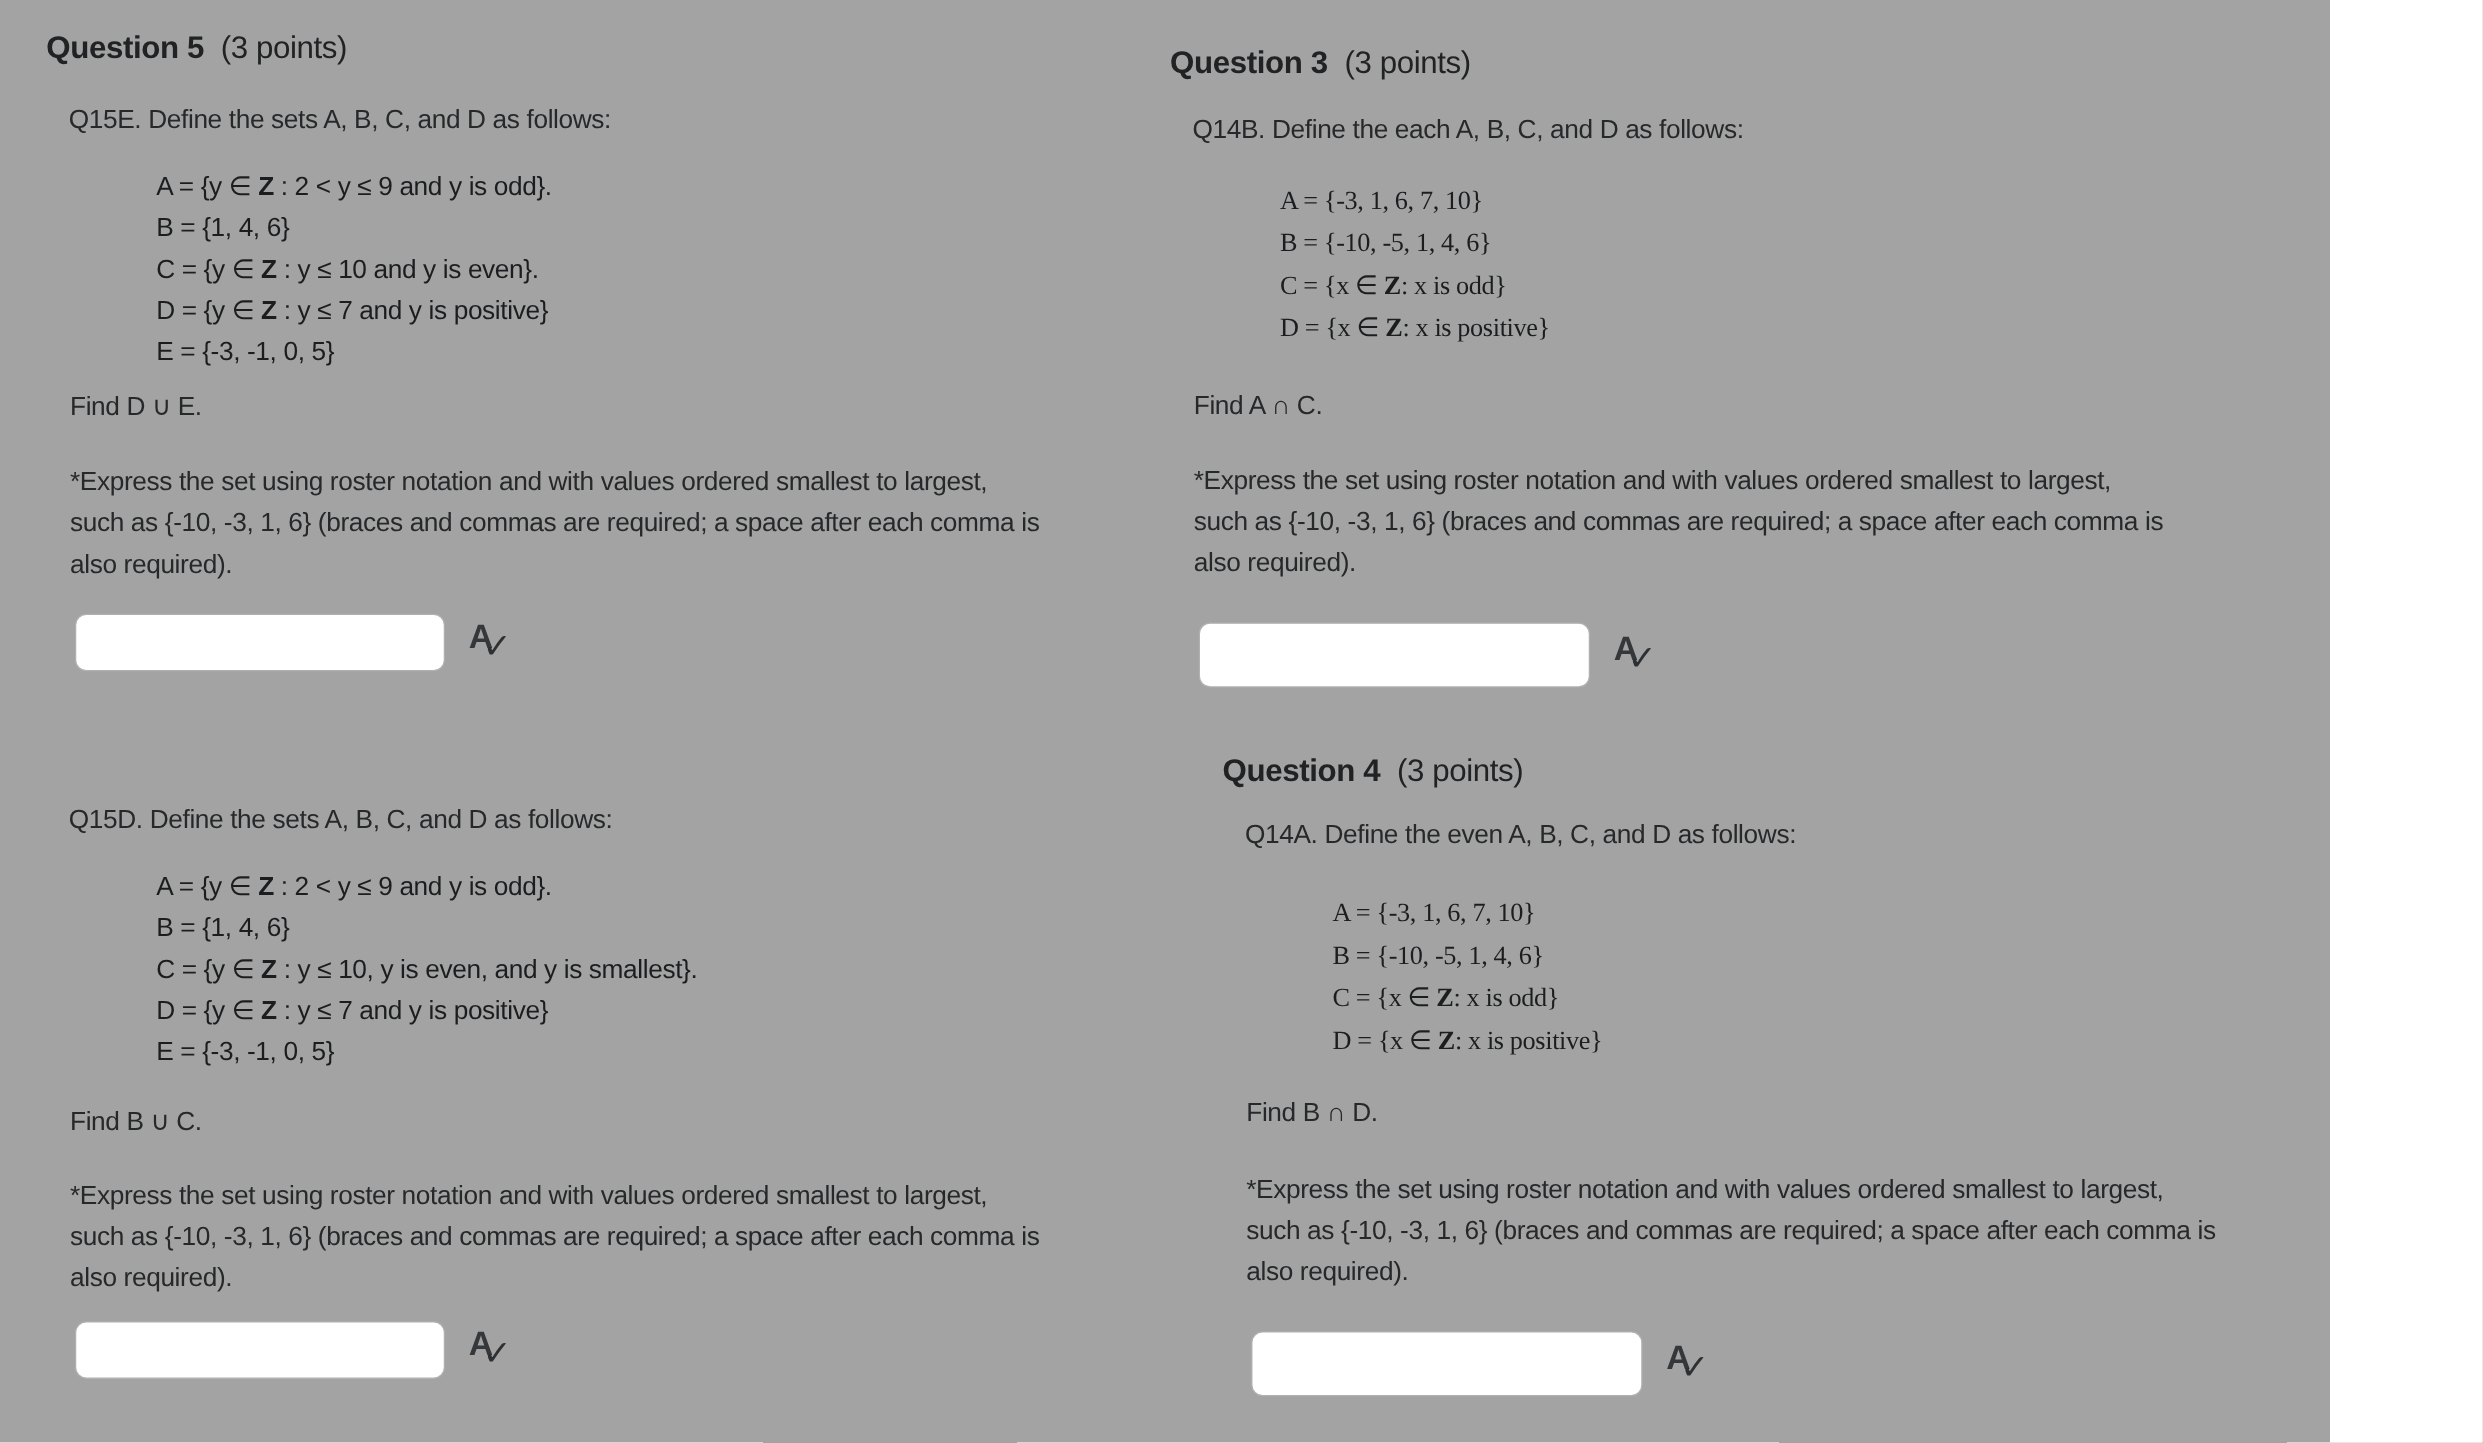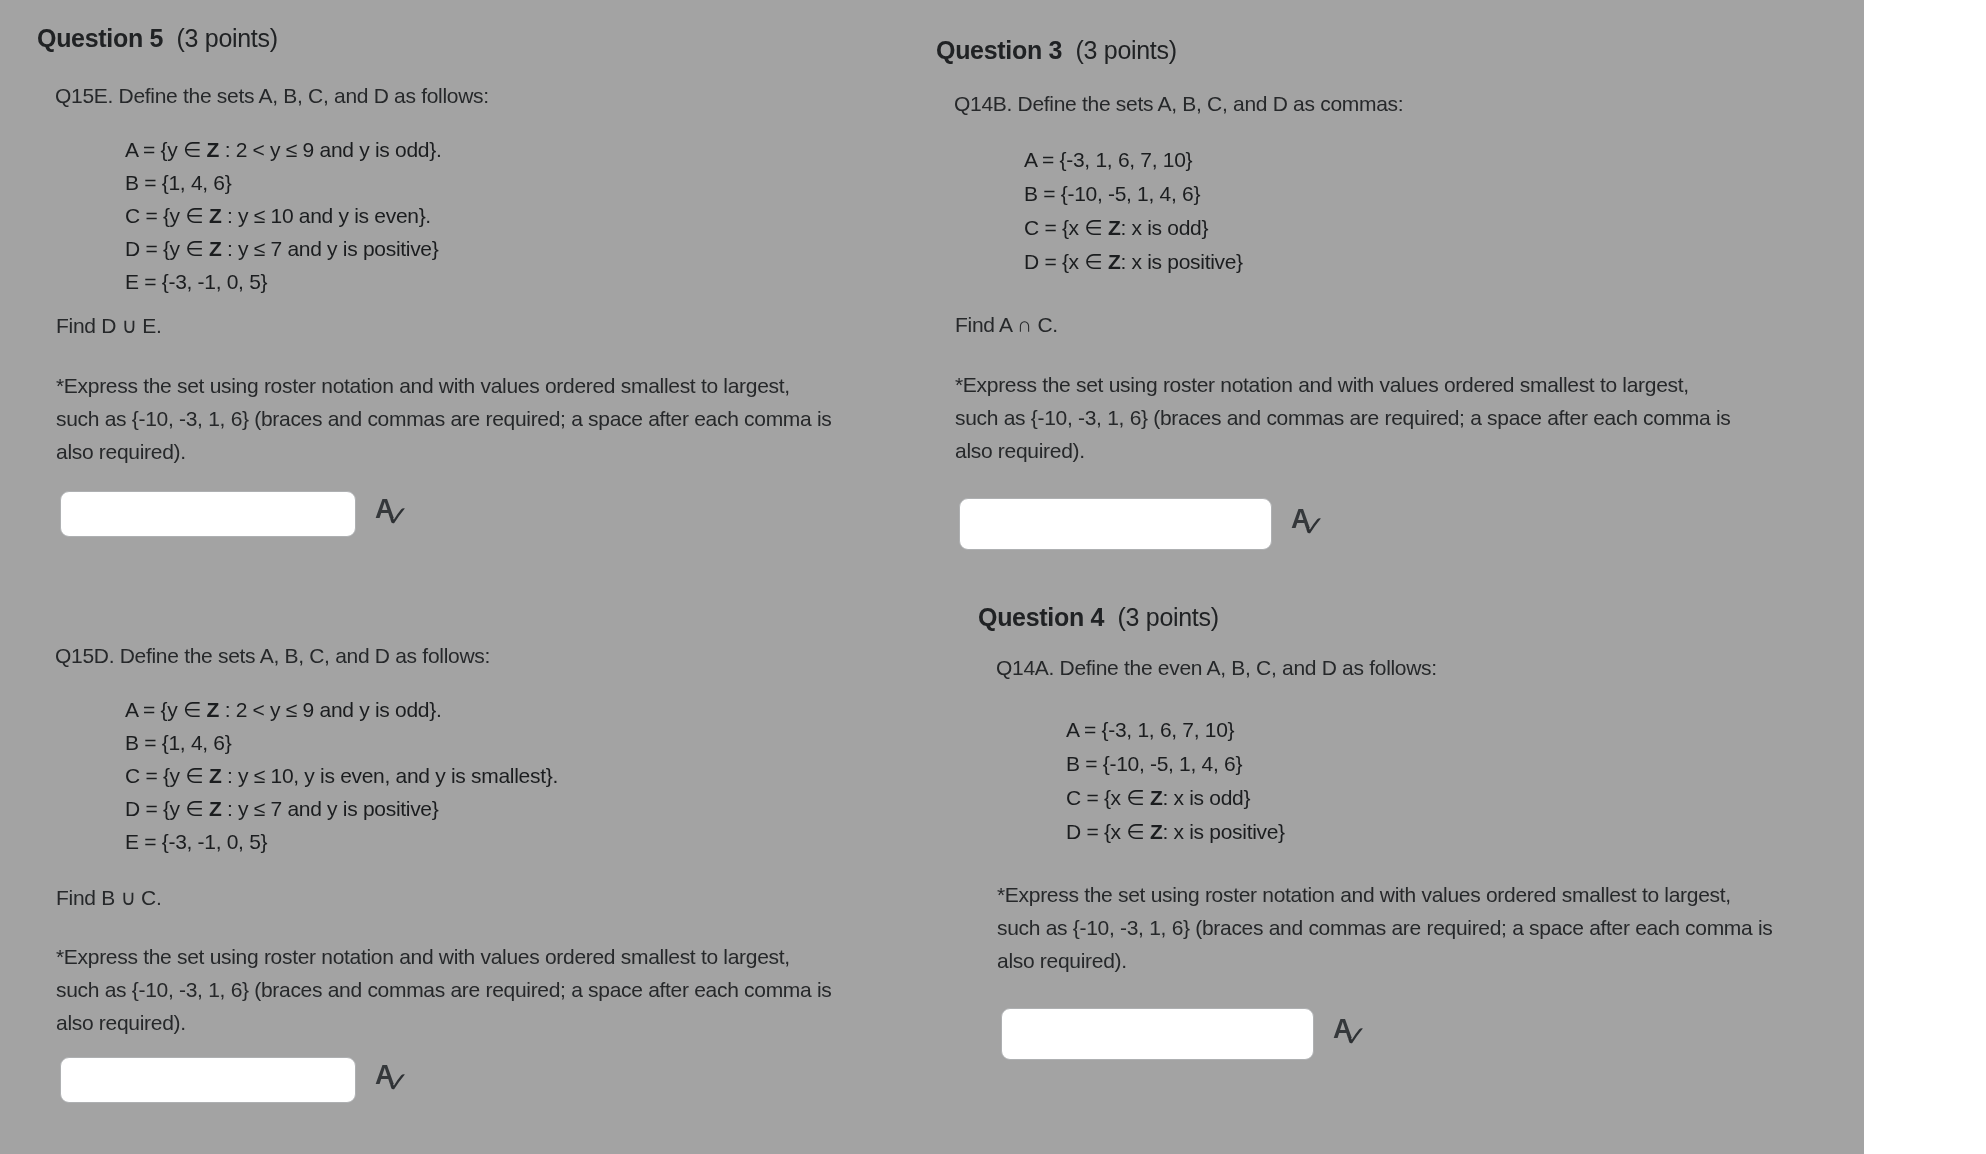--- a/index.html
+++ b/index.html
@@ -20,21 +20,21 @@
   #q4 { left:978px; top:603px; }
 
   .qheader { font-size:25px; line-height:28px; color:#202224; white-space:nowrap; }
   .qheader .title { font-weight:700; }
   .qheader .points { font-weight:400; }
 
   .intro { margin-left:18px; line-height:31px; white-space:nowrap; }
 
   .sets { margin-left:88px; color:#1b1d1f; }
   .set-line { line-height:33px; white-space:nowrap; }
-  .col-right .set-line { line-height:34px; }
+  .col-right .set-line { line-height:34px;font-family:Liberation Serif, serif; }
   .bz { font-weight:700; }
 
   .find { margin-left:19px; line-height:31px; white-space:nowrap; }
 
   .note { margin-left:19px; line-height:33px; }
   .note div { white-space:nowrap; }
 
   .answer-row { margin-left:23px; display:flex; align-items:center; }
   .answer-input {
     width:296px; height:46px;
@@ -92,21 +92,21 @@
         <span class="check">✓</span>
       </span>
     </div>
   </section>
 
   <section class="qblock col-right" id="q3">
     <div class="qheader">
       <span class="title">Question 3</span>
       <span class="points">&nbsp;</span><span class="points">(3 points)</span>
     </div>
-    <div class="intro">Q14B. Define the sets A, B, C, and D as commas:</div>
+    <div class="intro">Q14B. Define the each A, B, C, and D as follows:</div>
     <div class="sets">
       <div class="set-line"><span>A = {-3, 1, 6, 7, 10}</span><span class="bz"></span><span></span></div>
       <div class="set-line"><span>B = {-10, -5, 1, 4, 6}</span><span class="bz"></span><span></span></div>
       <div class="set-line"><span>C = {x ∈ </span><span class="bz">Z</span><span>: x is odd}</span></div>
       <div class="set-line"><span>D = {x ∈ </span><span class="bz">Z</span><span>: x is positive}</span></div>
     </div>
     <div class="find">Find A ∩ C.</div>
     <div class="note">
       <div>*Express the set using roster notation and with values ordered smallest to largest,</div>
       <div>such as {-10, -3, 1, 6} (braces and commas are required; a space after each comma is</div>
@@ -150,20 +150,21 @@
       <span class="title">Question 4</span>
       <span class="points">&nbsp;</span><span class="points">(3 points)</span>
     </div>
     <div class="intro">Q14A. Define the even A, B, C, and D as follows:</div>
     <div class="sets">
       <div class="set-line"><span>A = {-3, 1, 6, 7, 10}</span><span class="bz"></span><span></span></div>
       <div class="set-line"><span>B = {-10, -5, 1, 4, 6}</span><span class="bz"></span><span></span></div>
       <div class="set-line"><span>C = {x ∈ </span><span class="bz">Z</span><span>: x is odd}</span></div>
       <div class="set-line"><span>D = {x ∈ </span><span class="bz">Z</span><span>: x is positive}</span></div>
     </div>
+    <div class="find">Find B ∩ D.</div>
     <div class="note">
       <div>*Express the set using roster notation and with values ordered smallest to largest,</div>
       <div>such as {-10, -3, 1, 6} (braces and commas are required; a space after each comma is</div>
       <div>also required).</div>
     </div>
     <div class="answer-row">
       <input class="answer-input" type="text" value="" style="">
       <span class="ans-icon">
         <span class="a">A</span>
         <span class="check">✓</span>

